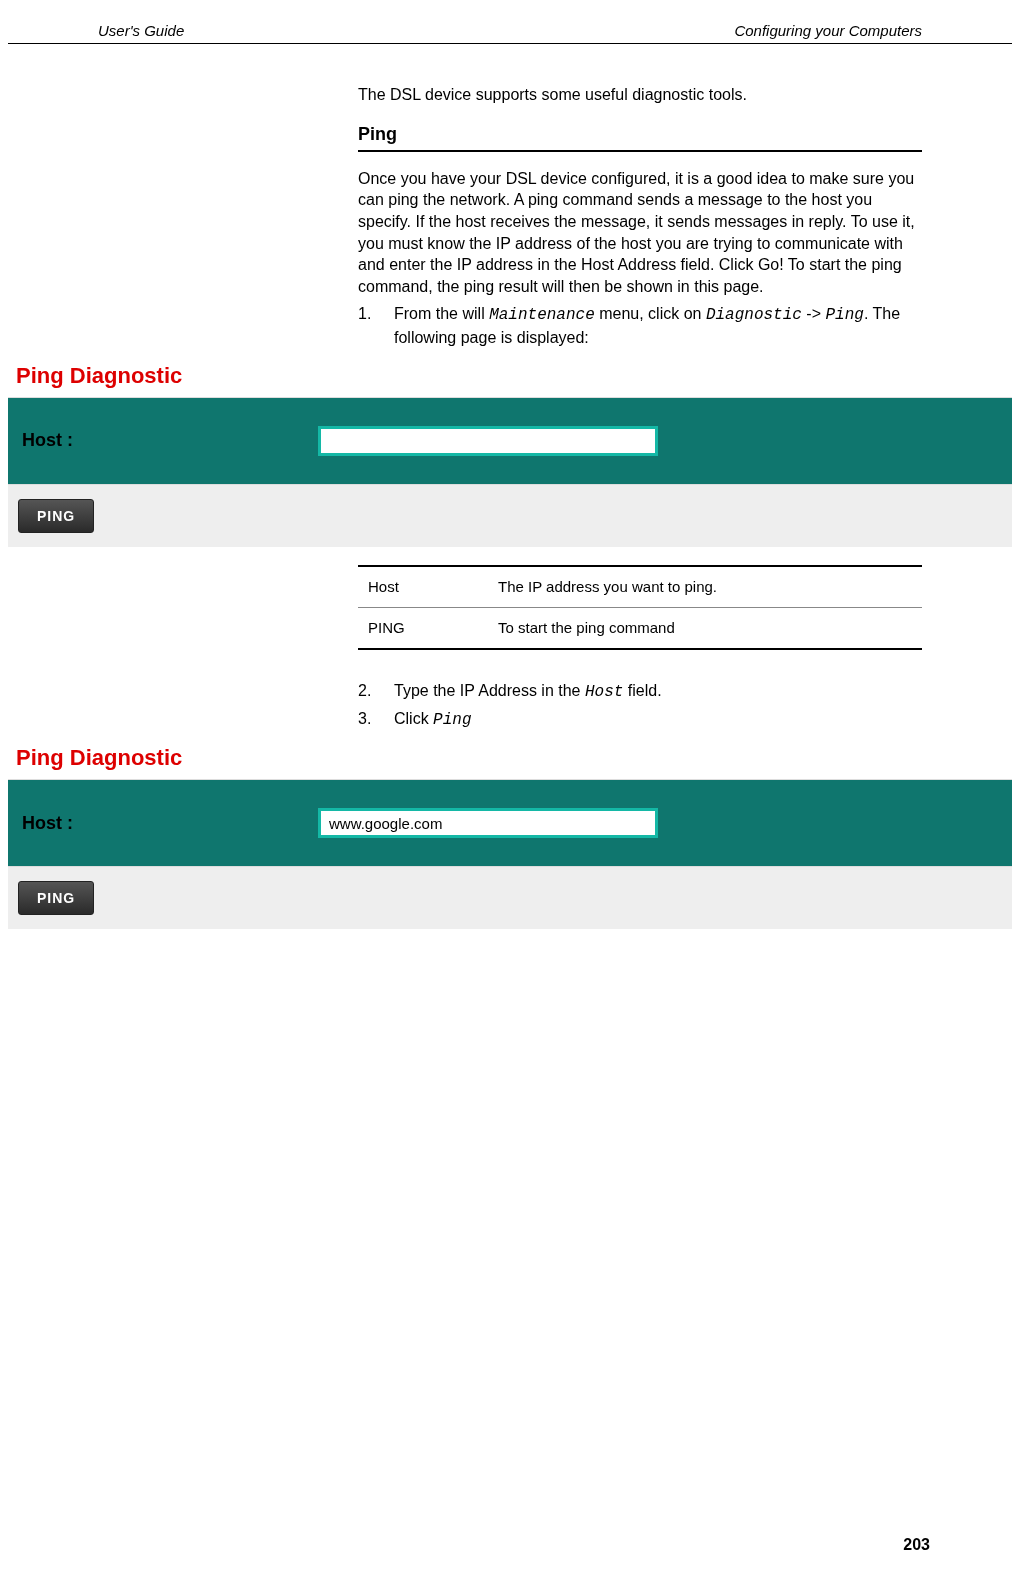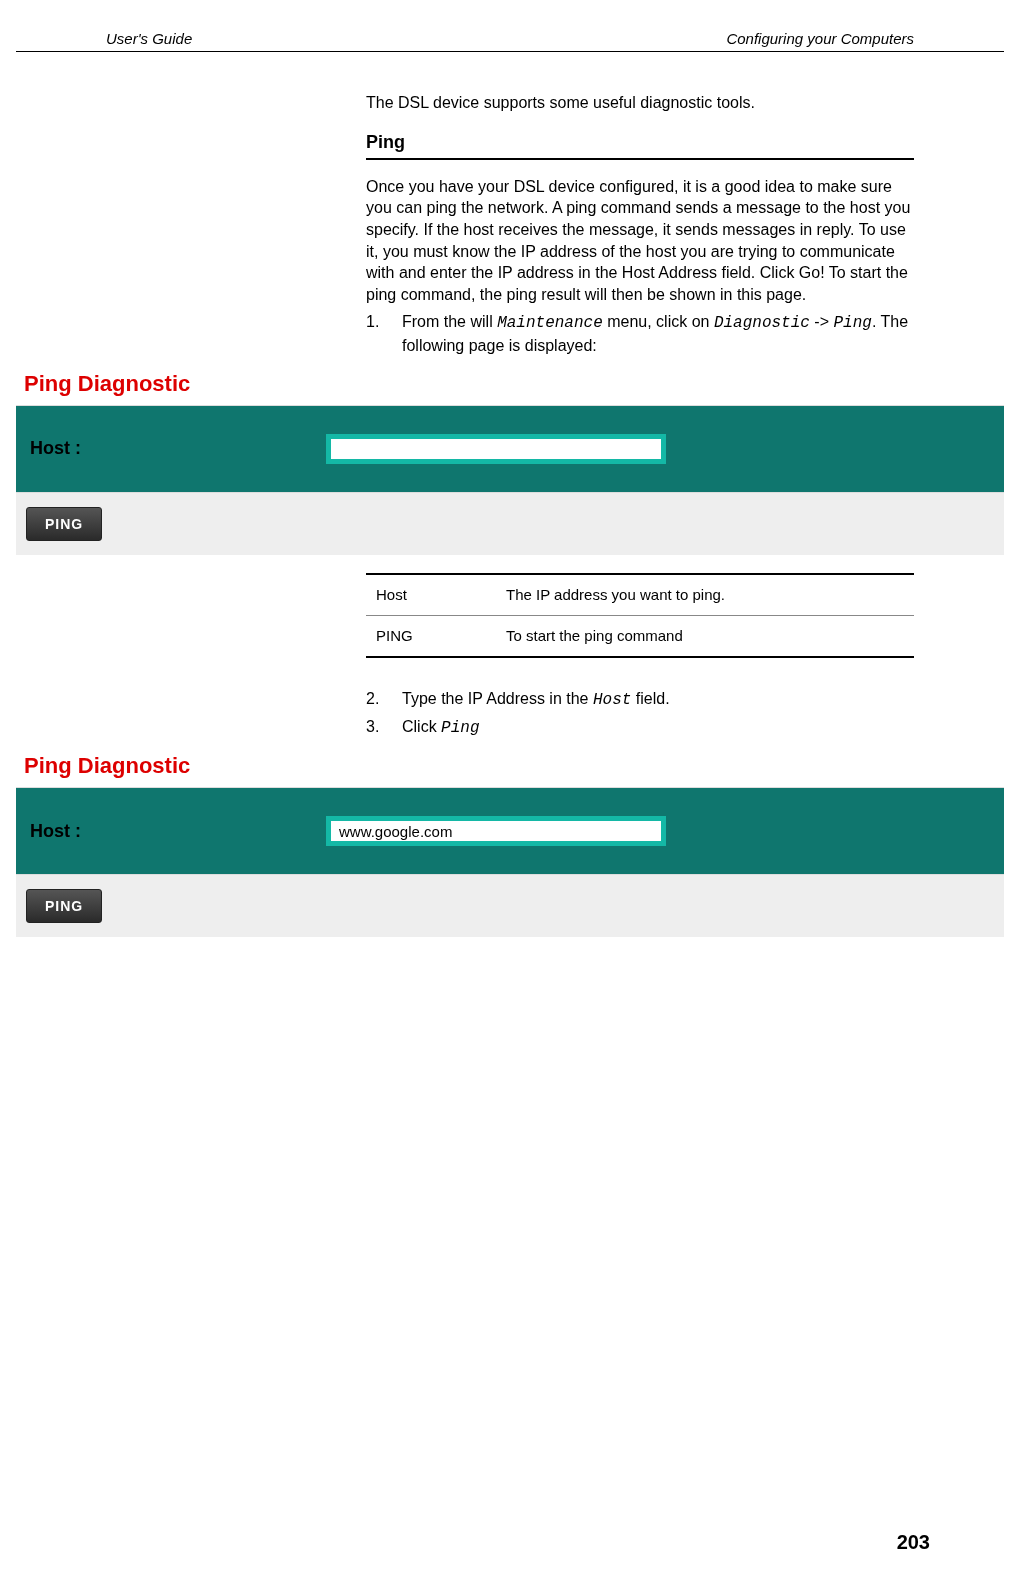--- a/index.html
+++ b/index.html
@@ -8,21 +8,21 @@
     padding: 0;
     font-family: Arial, Helvetica, sans-serif;
     background: #fff;
     color: #000;
     width: 1020px;
   }
   .page {
     width: 1020px;
     min-height: 1584px;
     position: relative;
-    padding: 16px;
+    padding: 8px;
   }
   .header-row {
     display: flex;
     justify-content: space-between;
     font-style: italic;
     font-size: 15px;
     padding: 14px 90px 4px 90px;
     border-bottom: 1px solid #000;
     margin: 0 0 40px 0;
   }
@@ -86,21 +86,21 @@
     border-top: 1px solid #ddd;
     border-bottom: 1px solid #ddd;
   }
   .ui-label {
     font-weight: bold;
     font-size: 18px;
     width: 300px;
     padding-left: 4px;
   }
   .ui-input {
-    border: 5px solid #14b8a6;
+    border: 3px solid #14b8a6;
     background: #fff;
     height: 30px;
     width: 340px;
     padding: 4px 8px;
     font-size: 15px;
     font-family: Arial, Helvetica, sans-serif;
   }
   .ui-button-row {
     padding: 14px 10px 14px 10px;
   }
@@ -135,21 +135,21 @@
     border-bottom: 2px solid #000;
   }
   .desc-table td.col1 { width: 130px; }
   .desc-table tr.tail td { border-bottom: 2px solid #000; }
 
   .page-number {
     position: absolute;
     bottom: 30px;
     right: 90px;
     font-weight: bold;
-    font-size: 20px;
+    font-size: 16px;
   }
 </style>
 </head>
 <body>
 
 <div class="page">
 
   <div class="header-row">
     <span>User's Guide</span>
     <span>Configuring your Computers</span>

